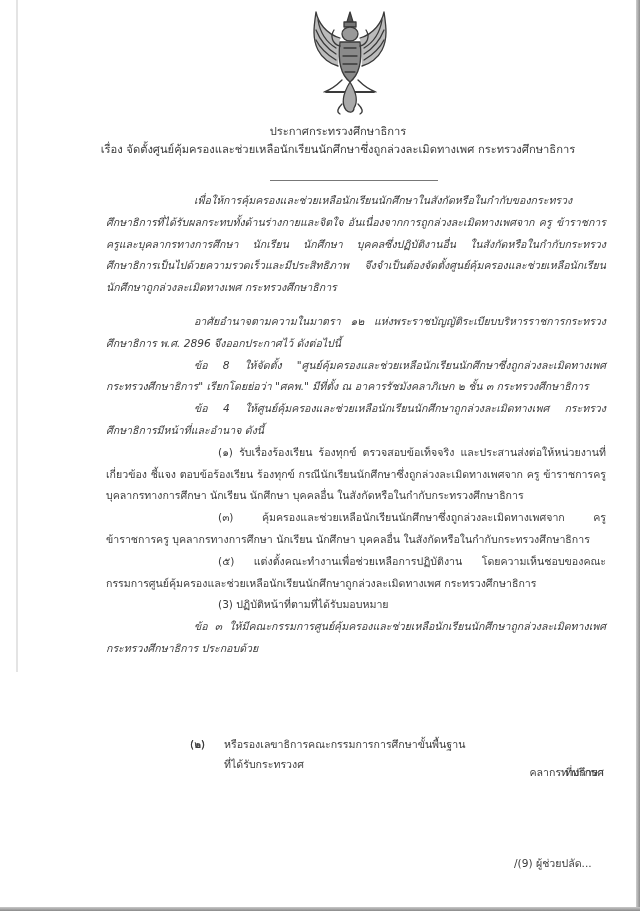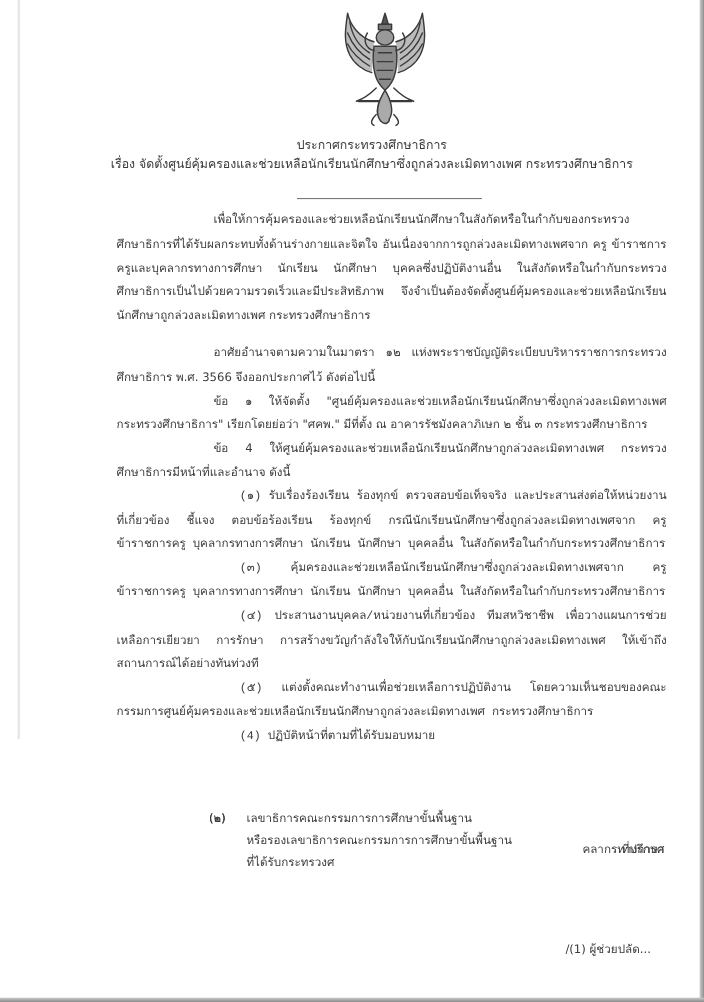--- a/index.html
+++ b/index.html
@@ -61,22 +61,22 @@
       left: 88px; top: 190px;
       width: 500px;
       font-size: 10.6px;
       line-height: 21.8px;
     }
     .body-text p {
       margin: 0;
       text-align: justify;
       text-align-last: left;
     }
-    .indent { text-indent: 88px; }
-    .indent-sub { text-indent: 112px; font-family: Liberation Mono, monospace; }
+    .indent { text-indent: 88px; font-style: italic; }
+    .indent-sub { text-indent: 112px; }
     .gap { height: 12px; }
     .member-list {
       position: absolute;
       left: 172px; top: 734px;
       width: 414px;
       font-size: 10.6px;
       line-height: 20px;
     }
     .member {
       position: relative;
@@ -133,41 +133,40 @@
     </g>
   </svg>
 
   <div class="center-line title">ประกาศกระทรวงศึกษาธิการ</div>
   <div class="center-line subject">เรื่อง จัดตั้งศูนย์คุ้มครองและช่วยเหลือนักเรียนนักศึกษาซึ่งถูกล่วงละเมิดทางเพศ กระทรวงศึกษาธิการ</div>
   <div class="divider"></div>
 
   <div class="body-text">
     <p class="indent">เพื่อให้การคุ้มครองและช่วยเหลือนักเรียนนักศึกษาในสังกัดหรือในกำกับของกระทรวงศึกษาธิการที่ได้รับผลกระทบทั้งด้านร่างกายและจิตใจ อันเนื่องจากการถูกล่วงละเมิดทางเพศจาก ครู ข้าราชการครูและบุคลากรทางการศึกษา นักเรียน นักศึกษา บุคคลซึ่งปฏิบัติงานอื่น ในสังกัดหรือในกำกับกระทรวงศึกษาธิการเป็นไปด้วยความรวดเร็วและมีประสิทธิภาพ จึงจำเป็นต้องจัดตั้งศูนย์คุ้มครองและช่วยเหลือนักเรียนนักศึกษาถูกล่วงละเมิดทางเพศ กระทรวงศึกษาธิการ</p>
     <div class="gap"></div>
-    <p class="indent">อาศัยอำนาจตามความในมาตรา ๑๒ แห่งพระราชบัญญัติระเบียบบริหารราชการกระทรวงศึกษาธิการ พ.ศ. 3566 จึงออกประกาศไว้ ดังต่อไปนี้</p>
-    <p class="indent">ข้อ ๑ ให้จัดตั้ง "ศูนย์คุ้มครองและช่วยเหลือนักเรียนนักศึกษาซึ่งถูกล่วงละเมิดทางเพศ กระทรวงศึกษาธิการ" เรียกโดยย่อว่า "ศคพ." มีที่ตั้ง ณ อาคารรัชมังคลาภิเษก ๒ ชั้น ๓ กระทรวงศึกษาธิการ</p>
+    <p class="indent">อาศัยอำนาจตามความในมาตรา ๑๒ แห่งพระราชบัญญัติระเบียบบริหารราชการกระทรวงศึกษาธิการ พ.ศ. 2896 จึงออกประกาศไว้ ดังต่อไปนี้</p>
+    <p class="indent">ข้อ 8 ให้จัดตั้ง "ศูนย์คุ้มครองและช่วยเหลือนักเรียนนักศึกษาซึ่งถูกล่วงละเมิดทางเพศ กระทรวงศึกษาธิการ" เรียกโดยย่อว่า "ศคพ." มีที่ตั้ง ณ อาคารรัชมังคลาภิเษก ๒ ชั้น ๓ กระทรวงศึกษาธิการ</p>
     <p class="indent">ข้อ 4 ให้ศูนย์คุ้มครองและช่วยเหลือนักเรียนนักศึกษาถูกล่วงละเมิดทางเพศ กระทรวงศึกษาธิการมีหน้าที่และอำนาจ ดังนี้</p>
     <p class="indent-sub">(๑) รับเรื่องร้องเรียน ร้องทุกข์ ตรวจสอบข้อเท็จจริง และประสานส่งต่อให้หน่วยงานที่เกี่ยวข้อง ชี้แจง ตอบข้อร้องเรียน ร้องทุกข์ กรณีนักเรียนนักศึกษาซึ่งถูกล่วงละเมิดทางเพศจาก ครู ข้าราชการครู บุคลากรทางการศึกษา นักเรียน นักศึกษา บุคคลอื่น ในสังกัดหรือในกำกับกระทรวงศึกษาธิการ</p>
     <p class="indent-sub">(๓) คุ้มครองและช่วยเหลือนักเรียนนักศึกษาซึ่งถูกล่วงละเมิดทางเพศจาก ครู ข้าราชการครู บุคลากรทางการศึกษา นักเรียน นักศึกษา บุคคลอื่น ในสังกัดหรือในกำกับกระทรวงศึกษาธิการ</p>
-    <p class="indent-sub">(๔) ประสานงานบุคคล/หน่วยงานที่เกี่ยวข้อง ทีมสหวิชาชีพ เพื่อวางแผนการช่วยเหลือการเยียวยา การรักษา การสร้างขวัญกำลังใจให้กับนักเรียนนักศึกษาถูกล่วงละเมิดทางเพศ ให้เข้าถึงสถานการณ์ได้อย่างทันท่วงที</p>
     <p class="indent-sub">(๕) แต่งตั้งคณะทำงานเพื่อช่วยเหลือการปฏิบัติงาน โดยความเห็นชอบของคณะกรรมการศูนย์คุ้มครองและช่วยเหลือนักเรียนนักศึกษาถูกล่วงละเมิดทางเพศ กระทรวงศึกษาธิการ</p>
-    <p class="indent-sub">(4) ปฏิบัติหน้าที่ตามที่ได้รับมอบหมาย</p>
+    <p class="indent-sub">(3) ปฏิบัติหน้าที่ตามที่ได้รับมอบหมาย</p>
+    <p class="indent">ข้อ ๓ ให้มีคณะกรรมการศูนย์คุ้มครองและช่วยเหลือนักเรียนนักศึกษาถูกล่วงละเมิดทางเพศ กระทรวงศึกษาธิการ ประกอบด้วย</p>
   </div>
 
   <div class="member-list">
     <div class="member">
       <span class="num">(๑)</span>
       <span class="role">ที่ปรึกษา</span>
     </div>
     <div class="member">
       <span class="num">(๒)</span>
-      <div>เลขาธิการคณะกรรมการการศึกษาขั้นพื้นฐาน</div>
       <div>หรือรองเลขาธิการคณะกรรมการการศึกษาขั้นพื้นฐาน</div>
       <div>ที่ได้รับกระทรวงศ</div>
       <span class="role">คลากรทางการศ</span>
     </div>
   </div>
 
-  <div class="continuation">/(1) ผู้ช่วยปลัด...</div>
+  <div class="continuation">/(9) ผู้ช่วยปลัด...</div>
 </div>
 
 <div class="edge-right"></div>
 <div class="edge-bottom"></div>
 
 </body></html>

